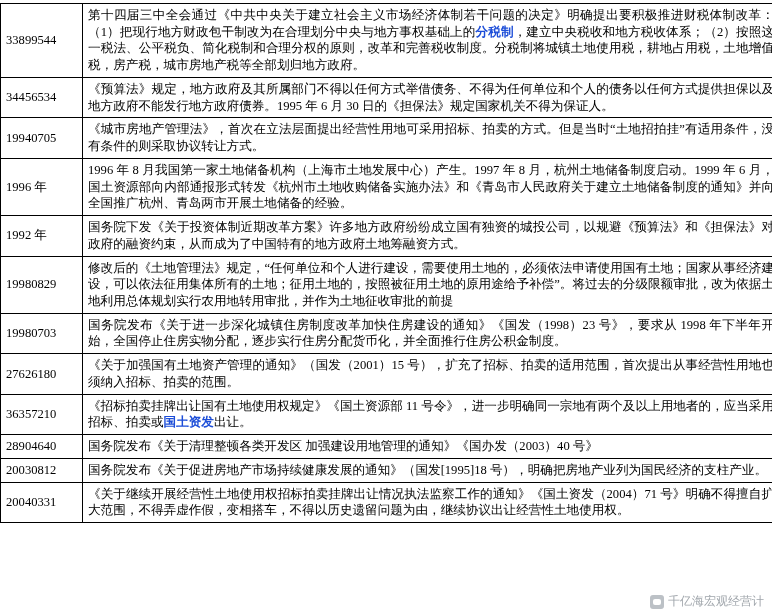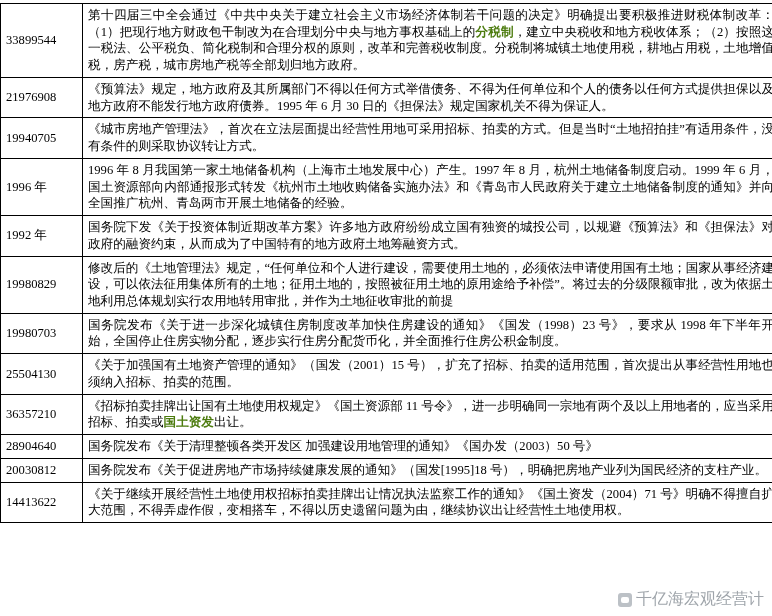--- a/index.html
+++ b/index.html
@@ -39,32 +39,32 @@
     width: 72px;
     text-align: center;
     vertical-align: middle;
     padding: 3px 2px;
     word-break: keep-all;
   }
   td.desc-cell {
     width: 686px;
   }
   .hl {
-    color: #4d7c0f;
+    color: #1d4ed8;
     font-weight: bold;
   }
   .wm {
     position: absolute;
     right: 8px;
     bottom: 6px;
     display: flex;
     align-items: center;
     gap: 4px;
     font-family: "Liberation Sans", sans-serif;
-    font-size: 16px;
+    font-size: 12px;
     color: #9aa0a6;
     opacity: 0.95;
   }
   .wm .wm-logo {
     width: 14px;
     height: 14px;
     border-radius: 3px;
     background: #b9bec4;
     display: inline-block;
     position: relative;
@@ -85,21 +85,21 @@
 
 <div class="doc">
 
   <table class="timeline">
     <tbody>
       <tr>
         <td class="date-cell">33899544</td>
         <td class="desc-cell"><span>第十四届三中全会通过《中共中央关于建立社会主义市场经济体制若干问题的决定》明确提出要积极推进财税体制改革：（1）把现行地方财政包干制改为在合理划分中央与地方事权基础上的</span><span class="hl">分税制</span><span>，建立中央税收和地方税收体系；（2）按照这一税法、公平税负、简化税制和合理分权的原则，改革和完善税收制度。分税制将城镇土地使用税，耕地占用税，土地增值税，房产税，城市房地产税等全部划归地方政府。</span></td>
       </tr>
       <tr>
-        <td class="date-cell">21976908</td>
+        <td class="date-cell">34456534</td>
         <td class="desc-cell"><span>《预算法》规定，地方政府及其所属部门不得以任何方式举借债务、不得为任何单位和个人的债务以任何方式提供担保以及地方政府不能发行地方政府债券。1995 年 6 月 30 日的《担保法》规定国家机关不得为保证人。</span></td>
       </tr>
       <tr>
         <td class="date-cell">19940705</td>
         <td class="desc-cell"><span>《城市房地产管理法》，首次在立法层面提出经营性用地可采用招标、拍卖的方式。但是当时“土地招拍挂”有适用条件，没有条件的则采取协议转让方式。</span></td>
       </tr>
       <tr>
         <td class="date-cell">1996 年</td>
         <td class="desc-cell"><span>1996 年 8 月我国第一家土地储备机构（上海市土地发展中心）产生。1997 年 8 月，杭州土地储备制度启动。1999 年 6 月，国土资源部向内部通报形式转发《杭州市土地收购储备实施办法》和《青岛市人民政府关于建立土地储备制度的通知》并向全国推广杭州、青岛两市开展土地储备的经验。</span></td>
       </tr>
@@ -109,37 +109,37 @@
       </tr>
       <tr>
         <td class="date-cell">19980829</td>
         <td class="desc-cell"><span>修改后的《土地管理法》规定，“任何单位和个人进行建设，需要使用土地的，必须依法申请使用国有土地；国家从事经济建设，可以依法征用集体所有的土地；征用土地的，按照被征用土地的原用途给予补偿”。将过去的分级限额审批，改为依据土地利用总体规划实行农用地转用审批，并作为土地征收审批的前提</span></td>
       </tr>
       <tr>
         <td class="date-cell">19980703</td>
         <td class="desc-cell"><span>国务院发布《关于进一步深化城镇住房制度改革加快住房建设的通知》《国发（1998）23 号》，要求从 1998 年下半年开始，全国停止住房实物分配，逐步实行住房分配货币化，并全面推行住房公积金制度。</span></td>
       </tr>
       <tr>
-        <td class="date-cell">25504130</td>
+        <td class="date-cell">27626180</td>
         <td class="desc-cell"><span>《关于加强国有土地资产管理的通知》（国发（2001）15 号），扩充了招标、拍卖的适用范围，首次提出从事经营性用地也须纳入招标、拍卖的范围。</span></td>
       </tr>
       <tr>
         <td class="date-cell">36357210</td>
         <td class="desc-cell"><span>《招标拍卖挂牌出让国有土地使用权规定》《国土资源部 11 号令》，进一步明确同一宗地有两个及以上用地者的，应当采用招标、拍卖或</span><span class="hl">国土资发</span><span>出让。</span></td>
       </tr>
       <tr>
         <td class="date-cell">28904640</td>
-        <td class="desc-cell"><span>国务院发布《关于清理整顿各类开发区  加强建设用地管理的通知》《国办发（2003）50 号》</span></td>
+        <td class="desc-cell"><span>国务院发布《关于清理整顿各类开发区  加强建设用地管理的通知》《国办发（2003）40 号》</span></td>
       </tr>
       <tr>
         <td class="date-cell">20030812</td>
         <td class="desc-cell"><span>国务院发布《关于促进房地产市场持续健康发展的通知》（国发[1995]18 号），明确把房地产业列为国民经济的支柱产业。</span></td>
       </tr>
       <tr>
-        <td class="date-cell">14413622</td>
+        <td class="date-cell">20040331</td>
         <td class="desc-cell"><span>《关于继续开展经营性土地使用权招标拍卖挂牌出让情况执法监察工作的通知》《国土资发（2004）71 号》明确不得擅自扩大范围，不得弄虚作假，变相搭车，不得以历史遗留问题为由，继续协议出让经营性土地使用权。</span></td>
       </tr>
     </tbody>
   </table>
 
   <div class="wm">
     <span class="wm-logo"></span>
     <span>千亿海宏观经营计</span>
   </div>
 

